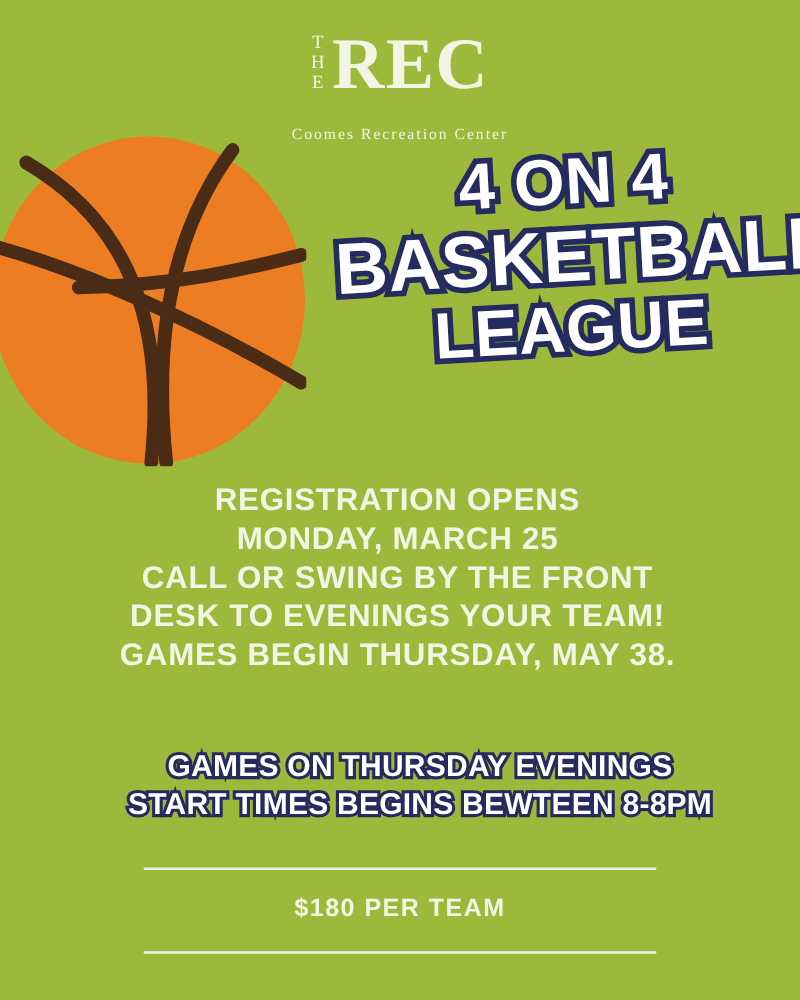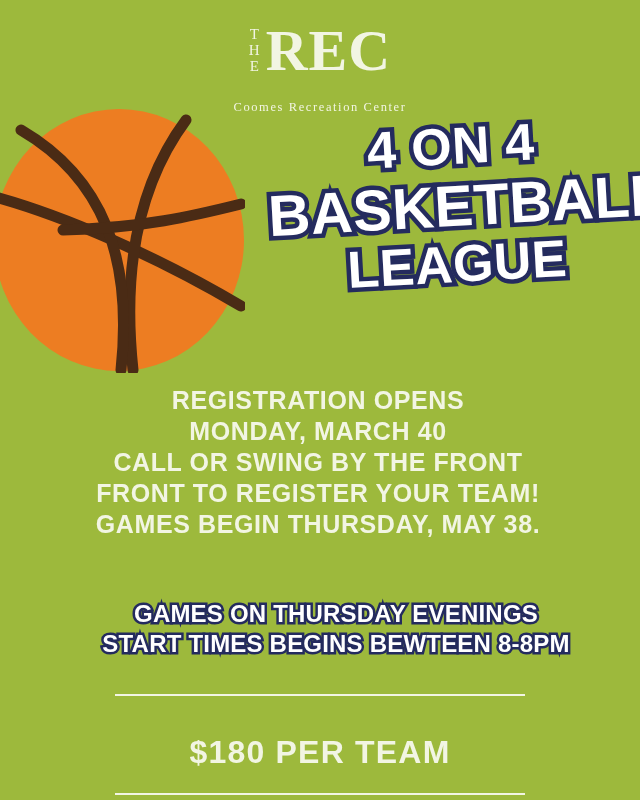--- a/index.html
+++ b/index.html
@@ -142,24 +142,23 @@
   }
   .rule {
     height: 2px;
     background: #F2F5E3;
     width: 100%;
   }
   .price-text {
     color: #F2F5E3;
     font-family: "Liberation Sans", sans-serif;
     font-weight: bold;
-    font-size: 32px;
+    font-size: 20px;
     letter-spacing: 1.2px;
     padding: 20px 0 22px 0;
-    margin-top: 18px;
   }
 </style>
 </head>
 <body>
 
 <div id="poster">
 
   <div class="logo-block">
     <div class="logo-mark">
       <div class="logo-the">
@@ -183,23 +182,23 @@
   </svg>
 
   <div class="headline">
     <div class="hl-line hl-1">4 ON 4</div>
     <div class="hl-line hl-2">BASKETBALL</div>
     <div class="hl-line hl-3">LEAGUE</div>
   </div>
 
   <div class="body-copy">
     <div>REGISTRATION OPENS</div>
-    <div>MONDAY, MARCH 40</div>
+    <div>MONDAY, MARCH 25</div>
     <div>CALL OR SWING BY THE FRONT</div>
-    <div>FRONT TO REGISTER YOUR TEAM!</div>
+    <div>DESK TO EVENINGS YOUR TEAM!</div>
     <div>GAMES BEGIN THURSDAY, MAY 38.</div>
   </div>
 
   <div class="sub-headline">
     <div class="sub-line">GAMES ON THURSDAY EVENINGS</div>
     <div class="sub-line">START TIMES BEGINS BEWTEEN 8-8PM</div>
   </div>
 
   <div class="price-block">
     <div class="rule"></div>

